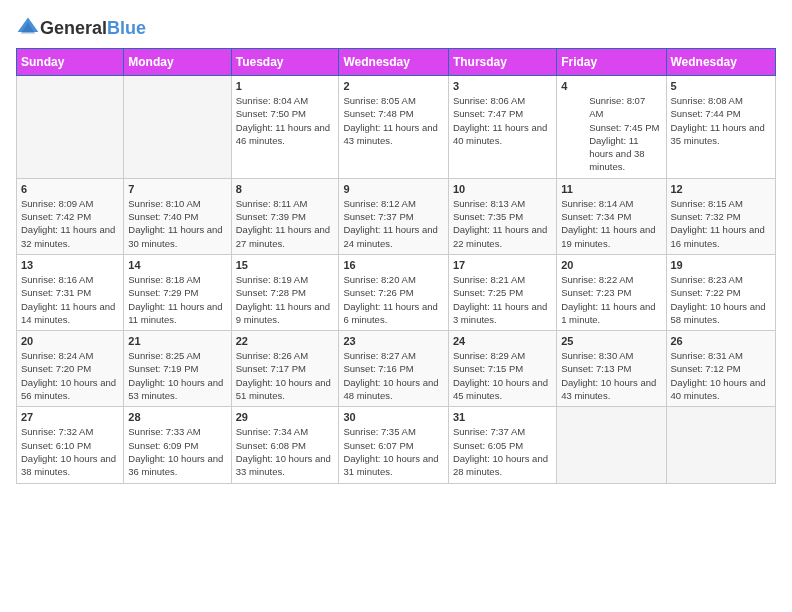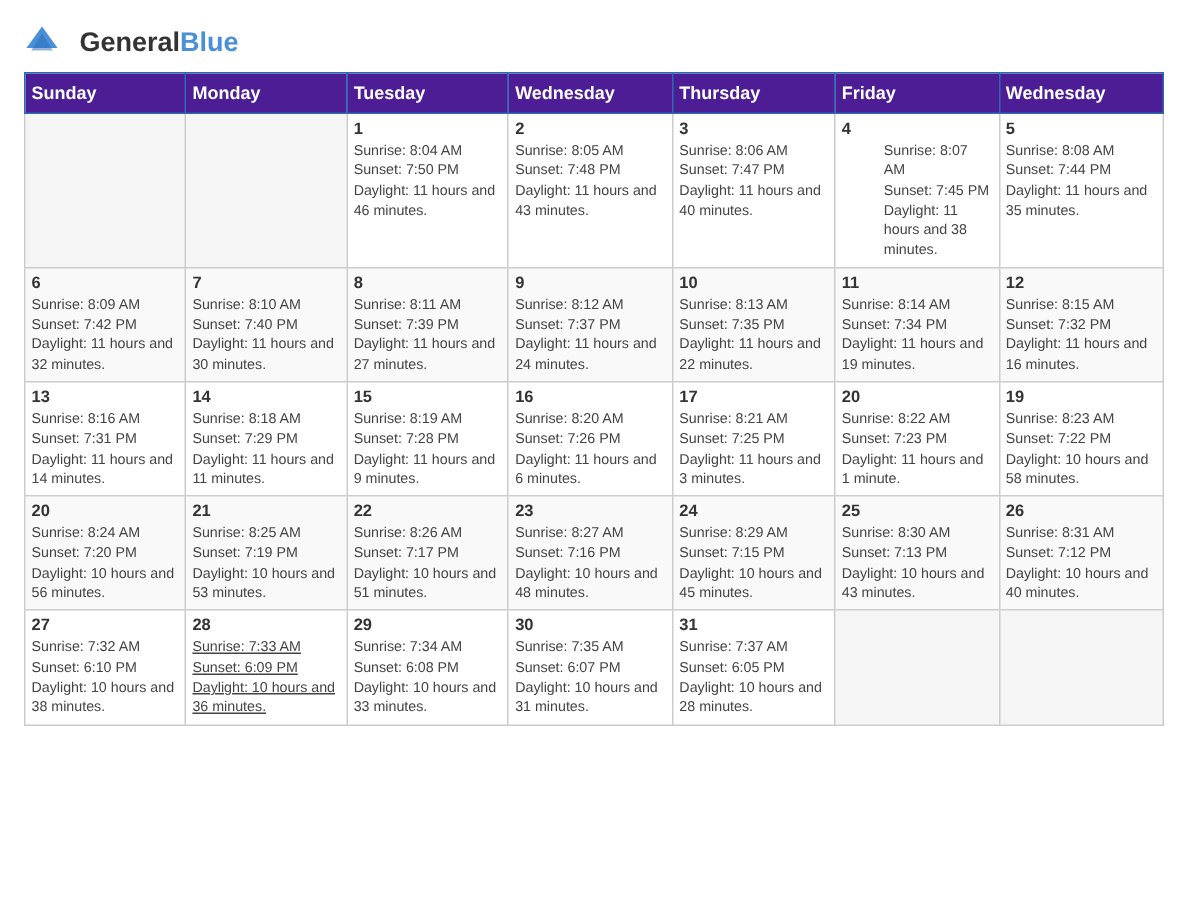--- a/index.html
+++ b/index.html
@@ -12,21 +12,21 @@
     }
     .header {
       display: flex;
       justify-content: space-between;
       align-items: flex-start;
       margin-bottom: 8px;
     }
     .logo {
       display: flex;
       align-items: center;
-      gap: 13px;
+      gap: 0;
     }
     .logo-icon {
       width: 24px;
       height: 24px;
     }
     .title-section {
       text-align: right;
     }
     .month-title {
       font-size: 32px;
@@ -36,21 +36,21 @@
     .location-title {
       font-size: 14px;
       color: #555;
     }
     .calendar {
       width: 100%;
       border-collapse: collapse;
       font-size: 10.5px;
     }
     .calendar th {
-      background-color: #4c1d95;
+      background-color: #d946ef;
       color: #fff;
       padding: 6px 4px;
       text-align: left;
       font-size: 12px;
       border: 1px solid #2a6ab5;
       margin-left: 28px;
     }
     .calendar td {
       border: 1px solid #ccc;
       vertical-align: top;
@@ -273,21 +273,21 @@
       </tr>
       <tr>
         <td>
           <div class="day-num">27</div>
           <div class="day-info" style="white-space: pre-line;">Sunrise: 7:32 AM
 Sunset: 6:10 PM
 Daylight: 10 hours and 38 minutes.</div>
         </td>
         <td>
           <div class="day-num">28</div>
-          <div class="day-info" style="white-space: pre-line; text-decoration: underline;">Sunrise: 7:33 AM
+          <div class="day-info" style="white-space: pre-line;">Sunrise: 7:33 AM
 Sunset: 6:09 PM
 Daylight: 10 hours and 36 minutes.</div>
         </td>
         <td>
           <div class="day-num">29</div>
           <div class="day-info" style="white-space: pre-line;">Sunrise: 7:34 AM
 Sunset: 6:08 PM
 Daylight: 10 hours and 33 minutes.</div>
         </td>
         <td>

